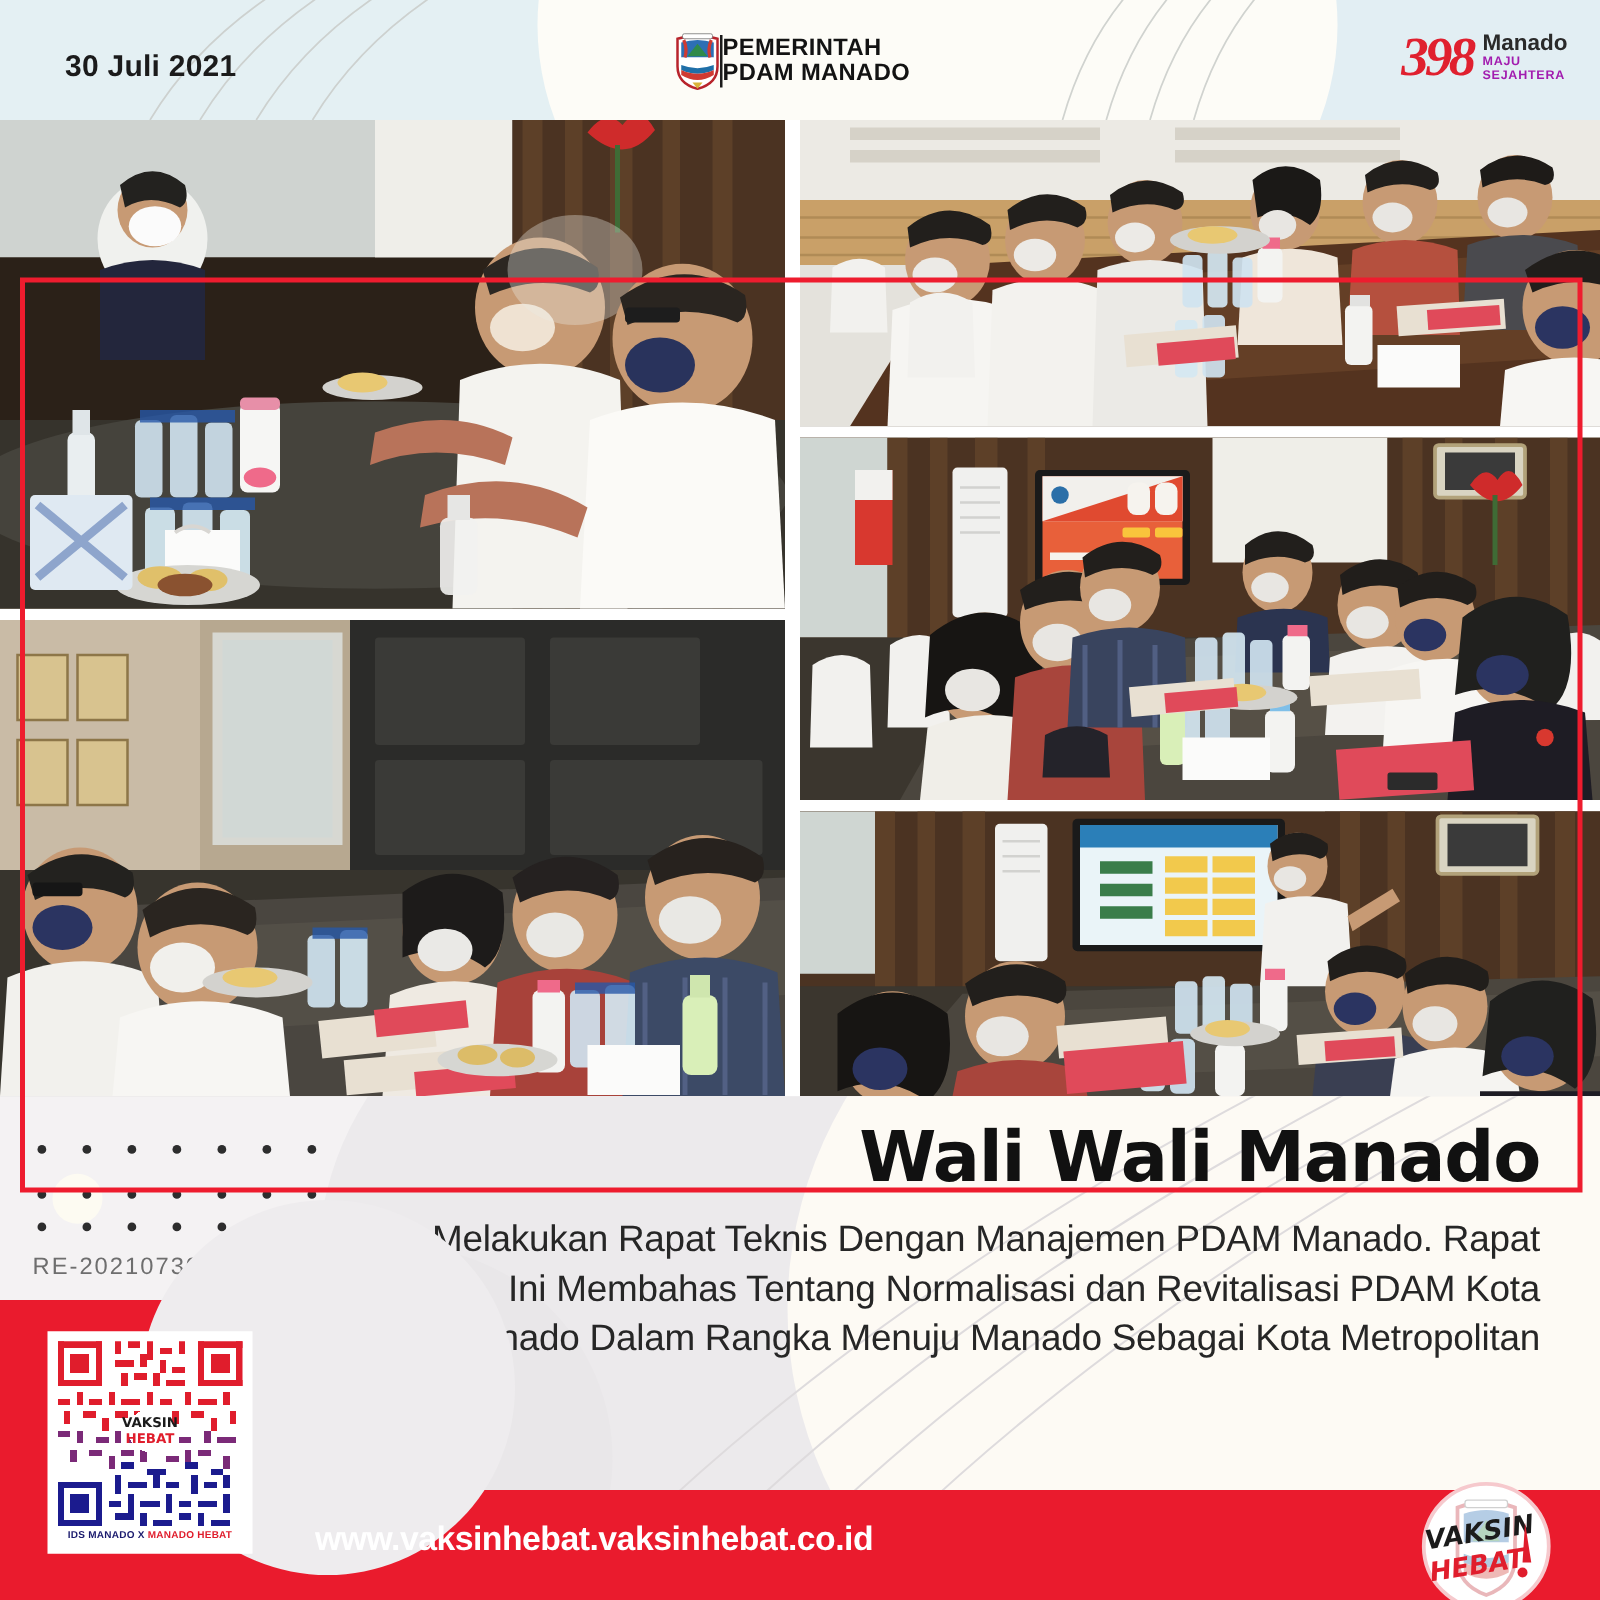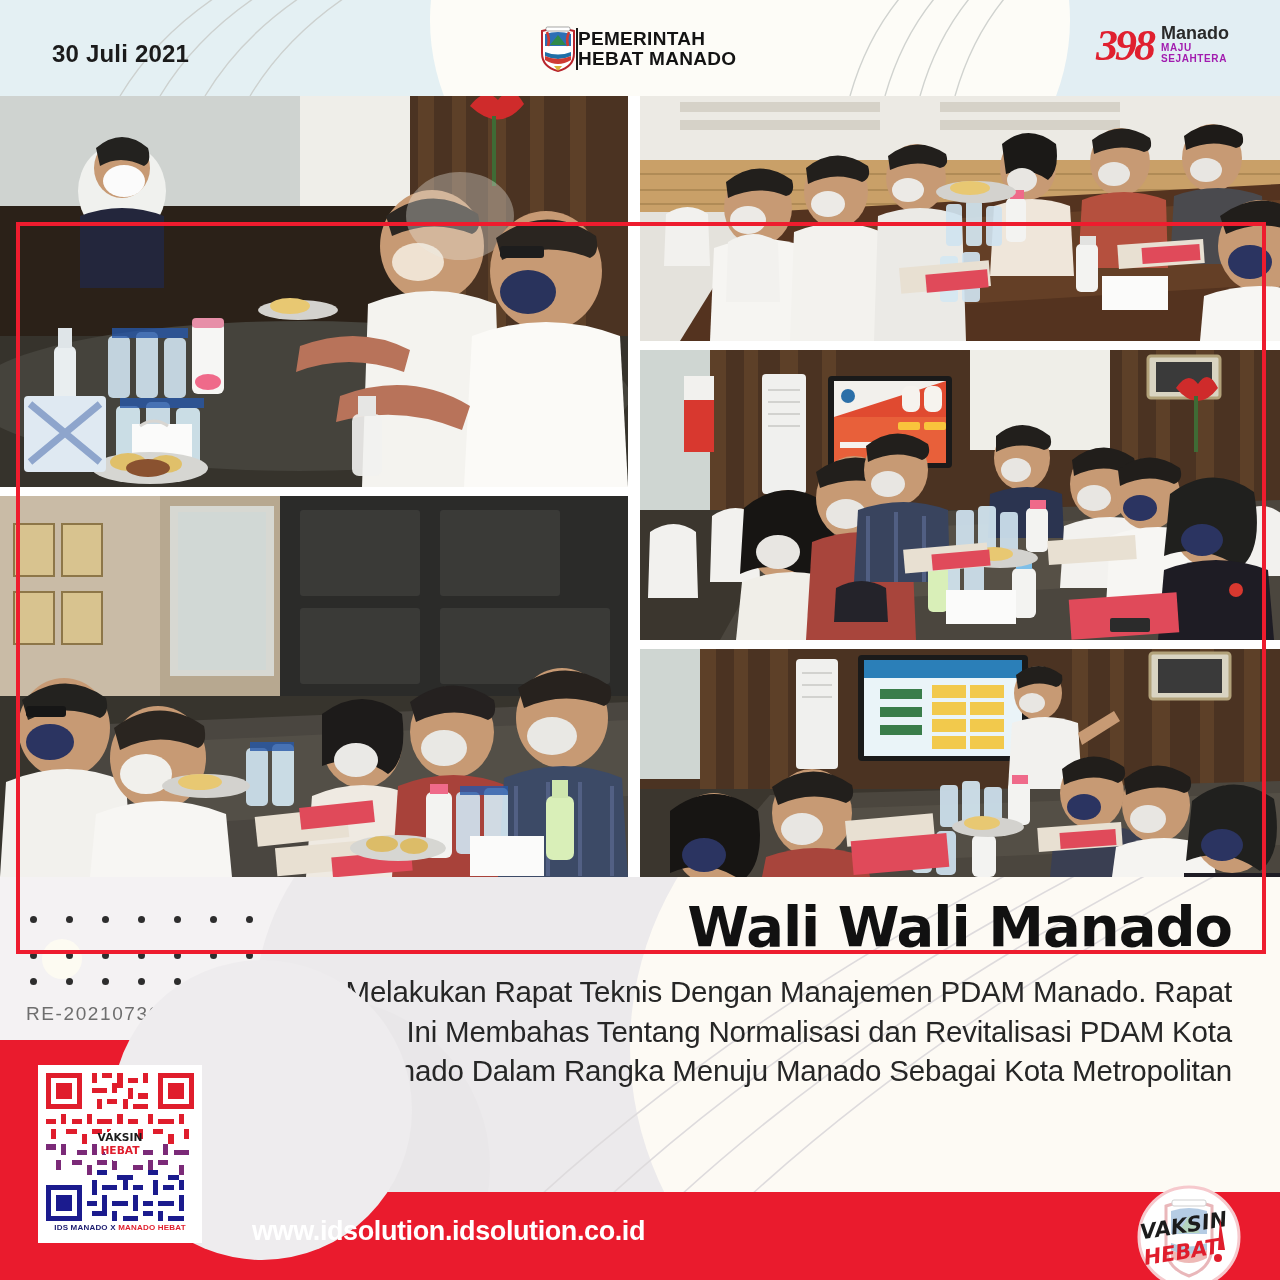--- a/index.html
+++ b/index.html
@@ -38,22 +38,22 @@
     display:flex; align-items:center; 
   }
   .emblem { width:36px; height:46px; }
   .gov-divider{ width:2px; height:42px; background:#1b1b1b; }
   .gov-text{ line-height:1.06; }
   .gov-text .l1, .gov-text .l2{
     font-size:19px; font-weight:800; color:#131313; letter-spacing:0.3px;
     font-family:"Liberation Sans", sans-serif;
   }
   .brand398{
-    position:absolute; right:51px; top:24px; z-index:5;
-    display:flex; gap:8px;
+    position:absolute; right:26px; top:24px; z-index:5;
+    display:flex; align-items:center; gap:8px;
   }
   .num398{ font-size:44px; font-weight:800; font-style:italic; color:#e0202f; line-height:1;
            letter-spacing:-3px; font-family:"Liberation Serif", serif; }
   .brand398-txt{ line-height:1.08; }
   .brand398-txt .b1{ font-size:18px; font-weight:700; color:#2a2a2a; }
   .brand398-txt .b2, .brand398-txt .b3{ font-size:10px; font-weight:600; color:#a21caf; letter-spacing:0.6px; }
 
   
   .collage{ position:absolute; left:0; top:96px; width:1280px; height:781px; background:#ffffff; }
   .photo{ position:absolute; overflow:hidden; background:#8d8274; }
@@ -164,21 +164,21 @@
         <path d="M5 26 Q18 31 31 26 L31 30 Q18 36 5 30 Z" fill="#1f6fa8"></path>
         <path d="M5 30 Q18 36 31 30 L31 34 Q18 42 5 34 Z" fill="#cf3a32"></path>
         <path d="M7 6 Q10 13 8 20" stroke="#cf3a32" stroke-width="2.6" fill="none"></path>
         <path d="M29 6 Q26 13 28 20" stroke="#cf3a32" stroke-width="2.6" fill="none"></path>
         <rect x="6" y="1" width="24" height="4" rx="1.5" fill="#ffffff" stroke="#6b6b6b" stroke-width="0.6"></rect>
         <path d="M14 40 L18 45 L22 40 Z" fill="#d9b33a"></path>
       </svg>
       <div class="gov-divider"></div>
       <div class="gov-text">
         <div class="l1">PEMERINTAH</div>
-        <div class="l2">HEBAT MANADO</div>
+        <div class="l2">PDAM MANADO</div>
       </div>
     </div>
 
     <div class="brand398">
       <div class="num398">398</div>
       <div class="brand398-txt">
         <div class="b1">Manado</div>
         <div class="b2">MAJU</div>
         <div class="b3">SEJAHTERA</div>
       </div>
@@ -879,21 +879,21 @@
         <rect x="20" y="19" width="2" height="1"></rect>
           <rect x="24" y="20" width="2" height="1"></rect>
       </g>
       <circle cx="14.5" cy="14" r="3.4" fill="#ffffff"></circle>
       <text x="14.5" y="13.4" font-size="2.1" text-anchor="middle" fill="#1b1b1b" font-family="DejaVu Sans, sans-serif" font-weight="bold">VAKSIN</text>
       <text x="14.5" y="15.9" font-size="2.1" text-anchor="middle" fill="#e01d2c" font-family="DejaVu Sans, sans-serif" font-weight="bold">HEBAT</text>
     </svg>
     <div class="qr-caption"><span>IDS MANADO X </span><span class="red">MANADO HEBAT</span></div>
   </div>
 
-  <div class="site-url">www.idsolution.idsolution.co.id</div>
+  <div class="site-url">www.vaksinhebat.vaksinhebat.co.id</div>
 
   <svg class="vaksin-badge" viewBox="0 0 114 114">
     <circle cx="57" cy="57" r="50" fill="#ffffff"></circle>
     <circle cx="57" cy="57" r="50" fill="none" stroke="#f6c9cd" stroke-width="3"></circle>
     <g opacity="0.35">
       <path d="M34 26 Q57 18 80 26 L80 66 Q80 88 57 96 Q34 88 34 66 Z" fill="#ffffff" stroke="#c2333c" stroke-width="3"></path>
       <path d="M39 31 Q57 25 75 31 L75 54 L39 54 Z" fill="#2d6fb5"></path>
       <path d="M39 54 L75 54 L75 63 Q57 69 39 63 Z" fill="#ffffff"></path>
       <path d="M46 53 L57 36 L68 53 Z" fill="#2f8a4a"></path>
       <path d="M39 63 Q57 70 75 63 L75 70 Q57 78 39 70 Z" fill="#1f6fa8"></path>

